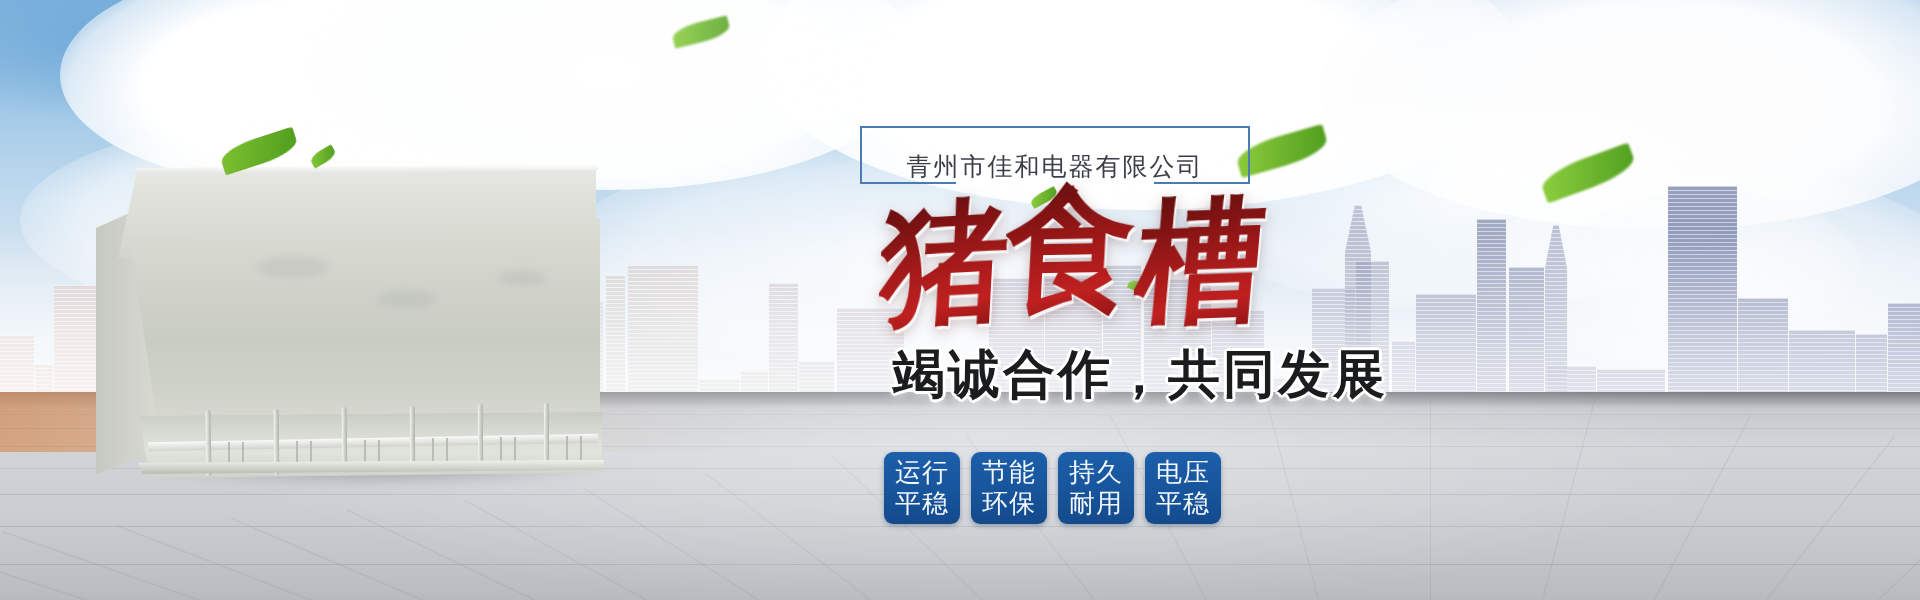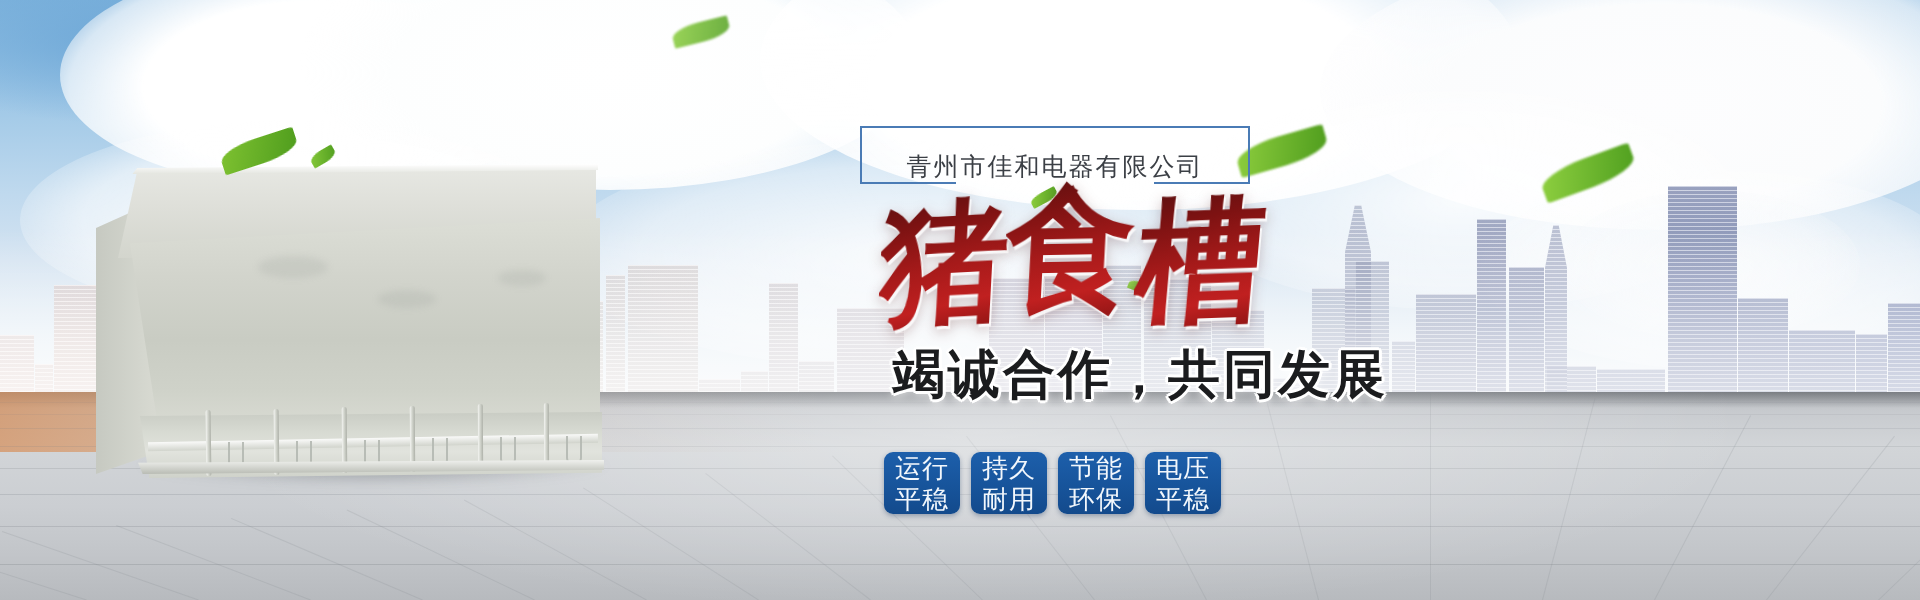--- a/index.html
+++ b/index.html
@@ -202,25 +202,25 @@
     text-shadow:
       -2px -2px 0 #fff, 2px -2px 0 #fff, -2px 2px 0 #fff, 2px 2px 0 #fff,
       -3px 0 0 #fff, 3px 0 0 #fff, 0 -3px 0 #fff, 0 3px 0 #fff,
       0 4px 8px rgba(255,255,255,.8);
     margin-left: 19px;
   }
 
   
   .badges { position:absolute; left:884px; top:452px; display:flex; gap:11px; }
   .badge {
-    width:76px; height:62px;
+    width:76px; height:72px;
     background:linear-gradient(to bottom,#1d5fab 0%, #17549b 55%, #134a8c 100%);
     border-radius:9px;
     box-shadow:0 2px 5px rgba(20,50,90,.35);
-    display:flex; flex-direction:column; align-items:center; justify-content:flex-end;
+    display:flex; flex-direction:column; align-items:center; justify-content:center;
     gap:2px;
   }
   .badge span {
     color:#f2f7fc; font-size:26px; line-height:1.12; letter-spacing:1px;
     white-space:nowrap; font-weight:400;
   }
 
   
   .leaf { position:absolute; border-radius:50% 6% 50% 6%; }
   .lf1 { left:220px; top:138px;  width:78px; height:26px;
@@ -398,26 +398,26 @@
   </div>
 
   <div class="subtitle">竭诚合作，共同发展</div>
 
   <div class="badges" id="badges">
       <div class="badge">
         <span>运行</span>
         <span>平稳</span>
       </div>
       <div class="badge">
+        <span>节能</span>
+        <span>环保</span>
+      </div>
+      <div class="badge">
         <span>持久</span>
         <span>耐用</span>
-      </div>
-      <div class="badge">
-        <span>节能</span>
-        <span>环保</span>
       </div>
       <div class="badge">
         <span>电压</span>
         <span>平稳</span>
       </div>
     </div>
 
 </div>
 
 </body></html>

